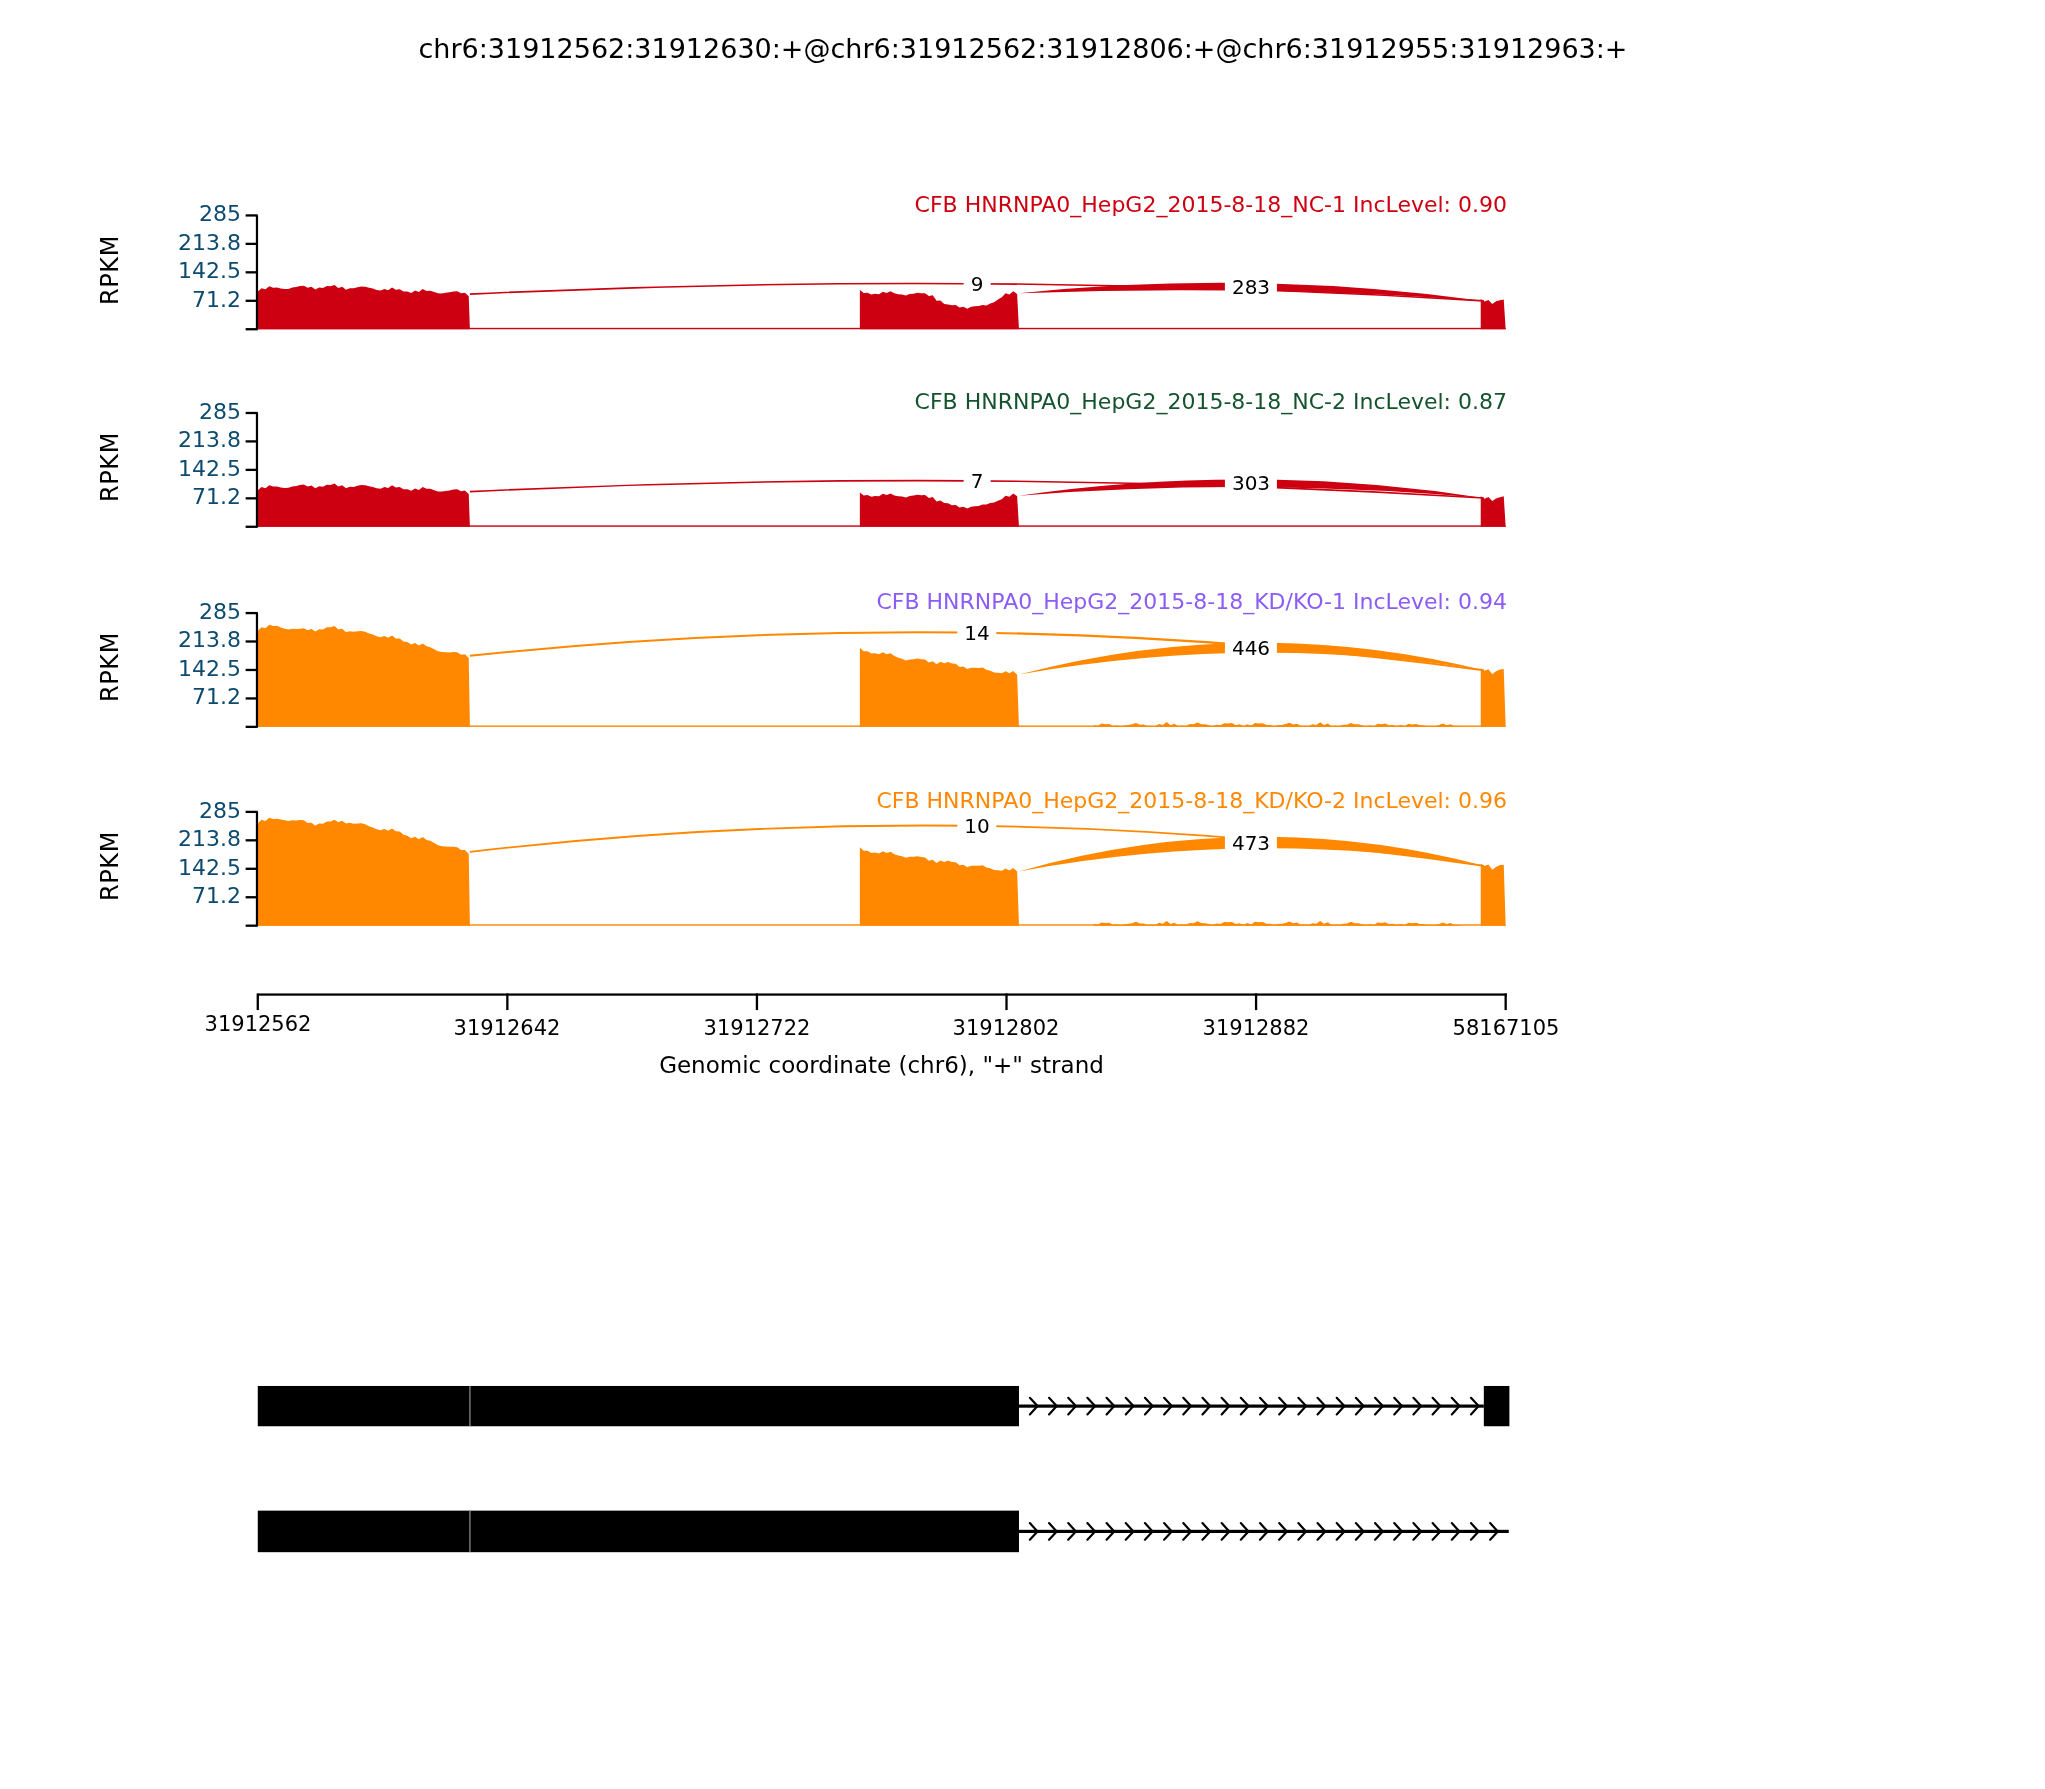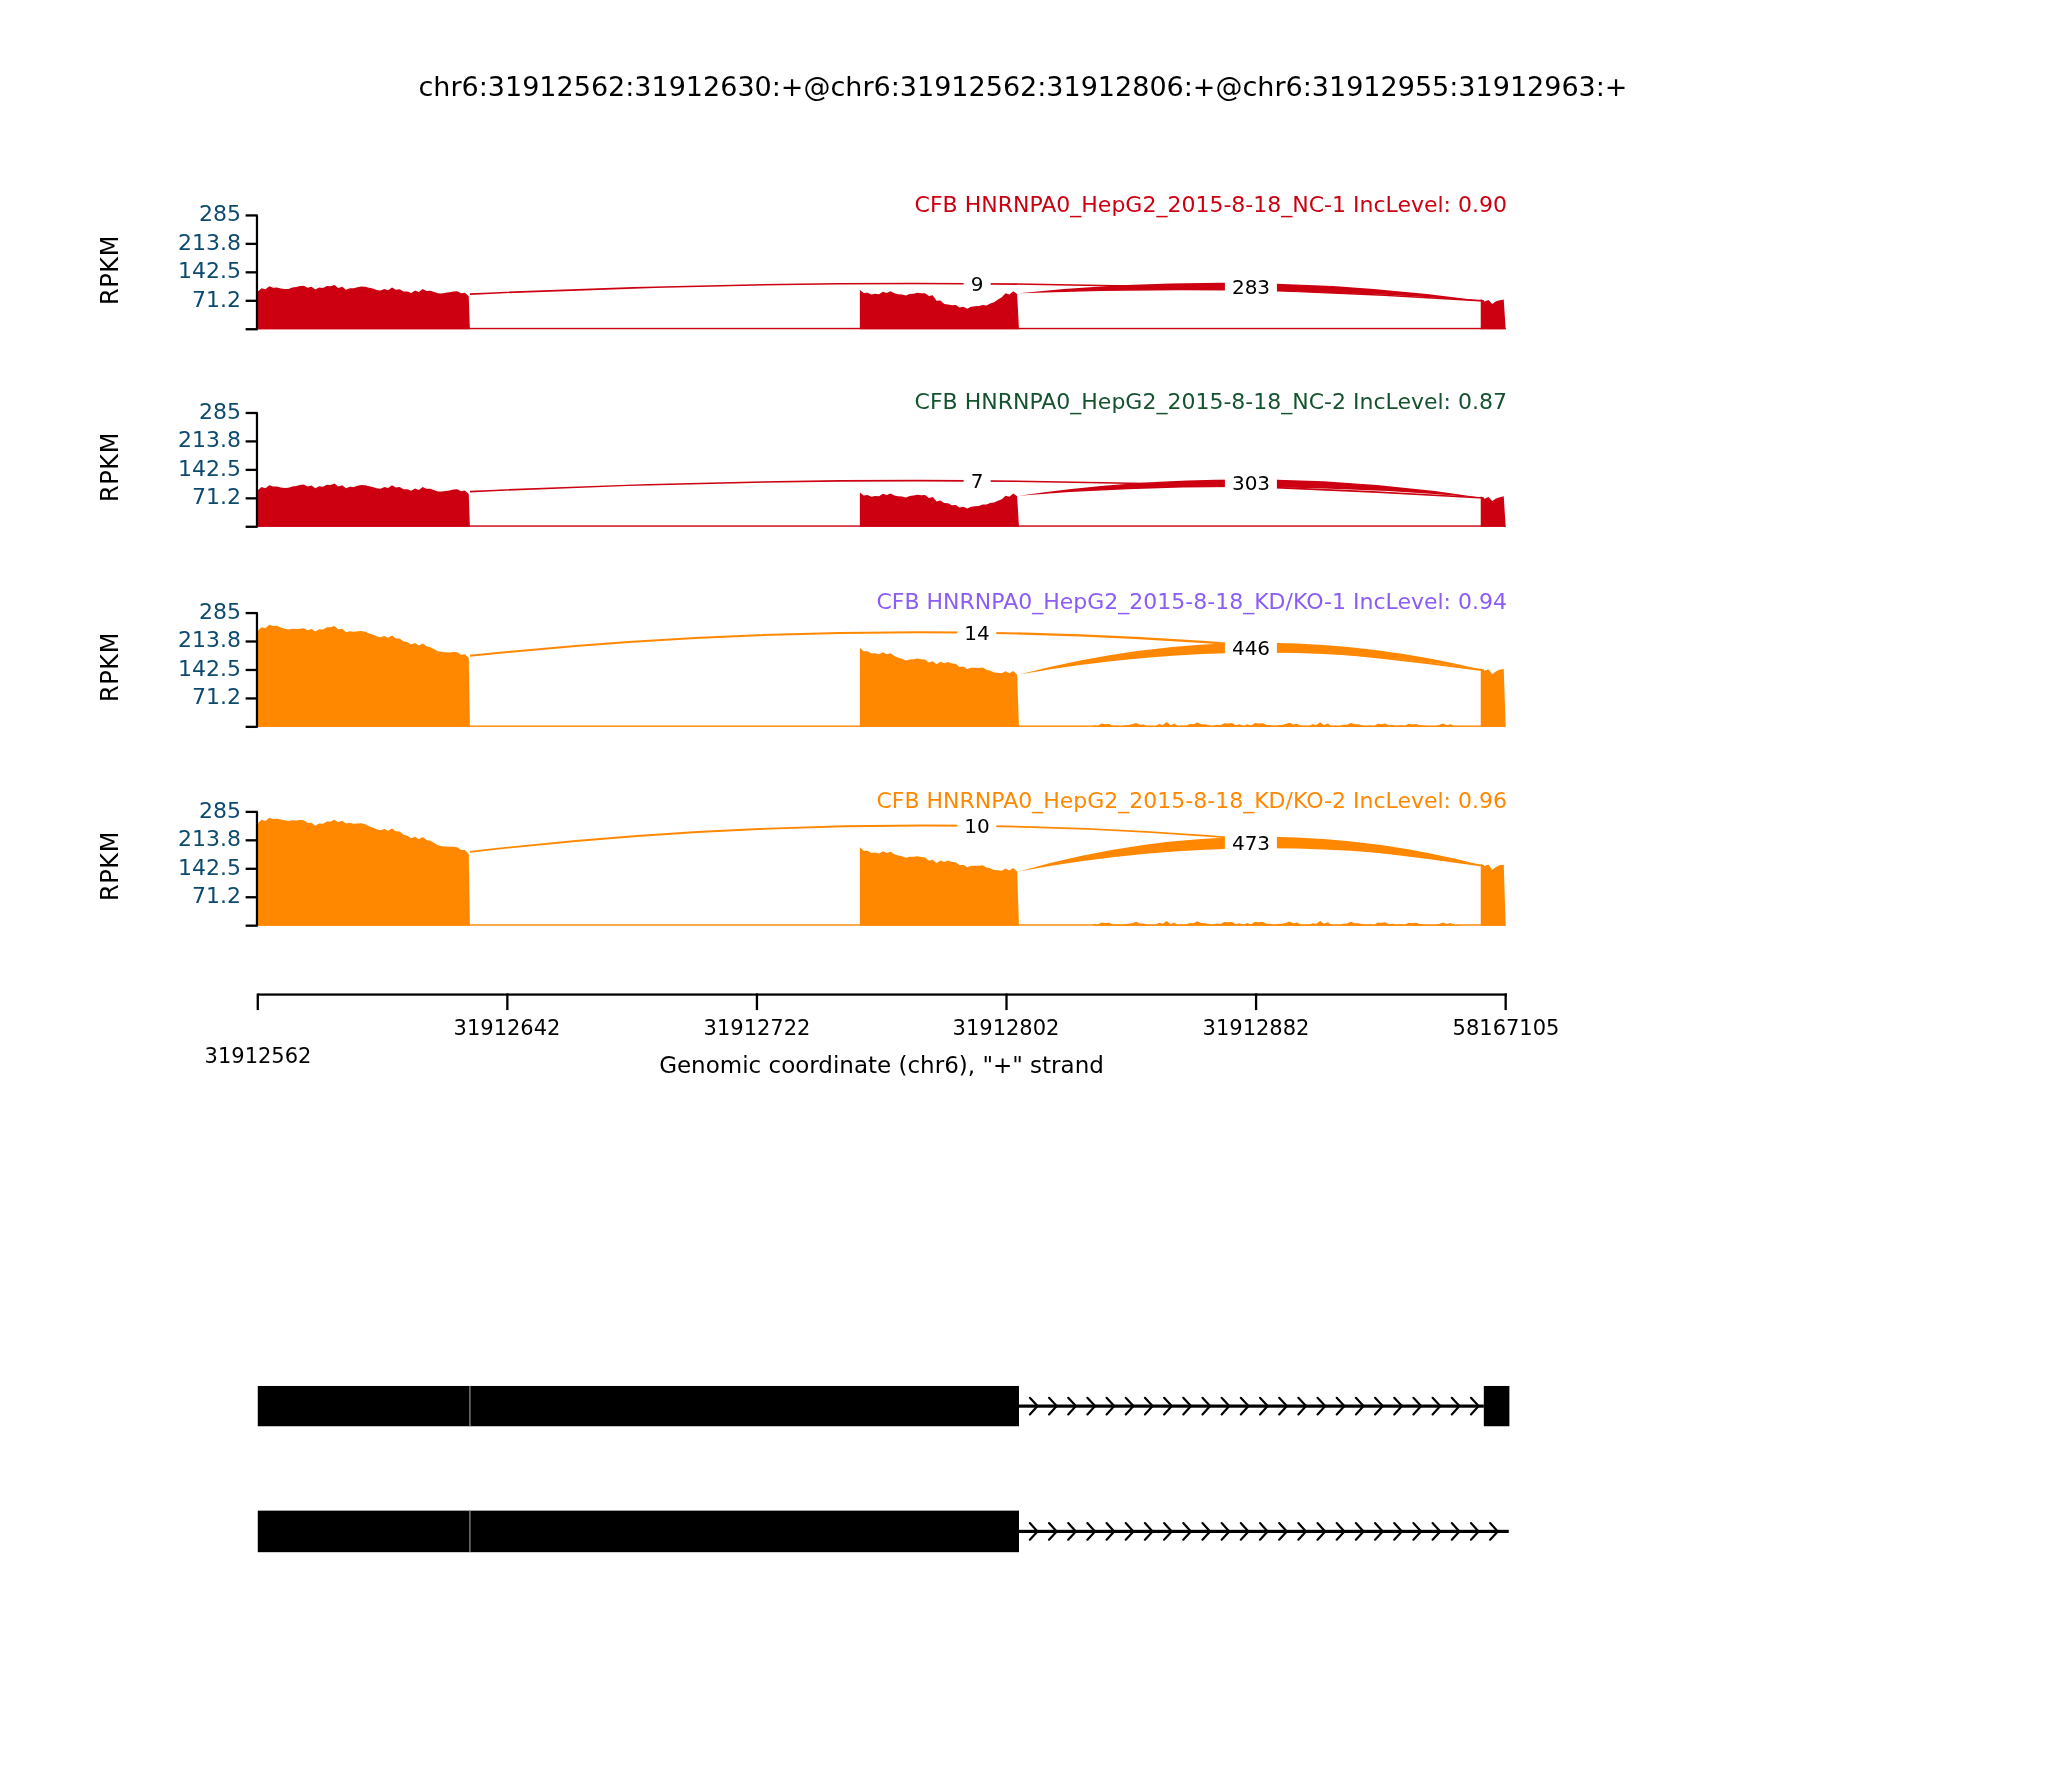--- a/index.html
+++ b/index.html
@@ -1,20 +1,20 @@
 <!DOCTYPE html>
 <html style="font-size:10.2px"><head>
 <meta charset="utf-8">
 <style>
   html,body{margin:0;padding:0;background:#fff;}
   .page{position:relative;width:2046px;height:1790px;background:#fff;overflow:hidden;
         font-family:"DejaVu Sans",sans-serif;color:#000;}
   #plot-svg{position:absolute;left:0;top:0;}
   .abs{position:absolute;white-space:nowrap;}
-  .main-title{width:2046px;top:33px;text-align:center;font-size:27px;color:#000;margin-top:38px;}
+  .main-title{width:2046px;top:33px;text-align:center;font-size:27px;color:#000;}
   .track-title{width:959px;text-align:right;font-size:22px;}
   .y-tick-label{width:128px;text-align:right;font-size:22px;color:#0c4a6e;}
   .rpkm-label{font-size:24px;color:#000;transform:rotate(-90deg);transform-origin:center center;
               letter-spacing:0.6px;}
   .x-tick-label{width:192px;text-align:center;font-size:21px;color:#000;}
   .x-axis-title{width:1023px;text-align:center;font-size:23px;color:#000;}
   .junc-label{font-size:20px;color:#000;background:#fff;padding:0.6px 7px;
               transform:translate(-50%,-50%);}
 </style>
 </head>
@@ -177,21 +177,21 @@
       <div class="abs junc-label" style="left: 977px; top: 633px;">14</div>
       <div class="abs junc-label" style="left: 1251px; top: 648px;">446</div>
       <div class="abs y-tick-label" style="left: 113px; top: 798px;">285</div>
       <div class="abs y-tick-label" style="left: 113px; top: 826px;">213.8</div>
       <div class="abs y-tick-label" style="left: 113px; top: 855px;">142.5</div>
       <div class="abs y-tick-label" style="left: 113px; top: 883px;">71.2</div>
       <div class="abs rpkm-label" style="left: 75px; top: 852px;">RPKM</div>
       <div class="abs track-title" style="left: 548px; top: 788px; color: rgb(255, 136, 0);">CFB HNRNPA0_HepG2_2015-8-18_KD/KO-2 IncLevel: 0.96</div>
       <div class="abs junc-label" style="left: 977px; top: 826px;">10</div>
       <div class="abs junc-label" style="left: 1251px; top: 843px;">473</div>
-      <div class="abs x-tick-label" style="left: 162px; top: 1044px;">31912562</div>
+      <div class="abs x-tick-label" style="left: 162px; top: 1012px;">31912562</div>
       <div class="abs x-tick-label" style="left: 411px; top: 1016px;">31912642</div>
       <div class="abs x-tick-label" style="left: 661px; top: 1016px;">31912722</div>
       <div class="abs x-tick-label" style="left: 910px; top: 1016px;">31912802</div>
       <div class="abs x-tick-label" style="left: 1160px; top: 1016px;">31912882</div>
       <div class="abs x-tick-label" style="left: 1410px; top: 1016px;">58167105</div>
       <div class="abs x-axis-title" style="left: 370px; top: 1052px;">Genomic coordinate (chr6), "+" strand</div>
     </div>
 </div>
 
 

